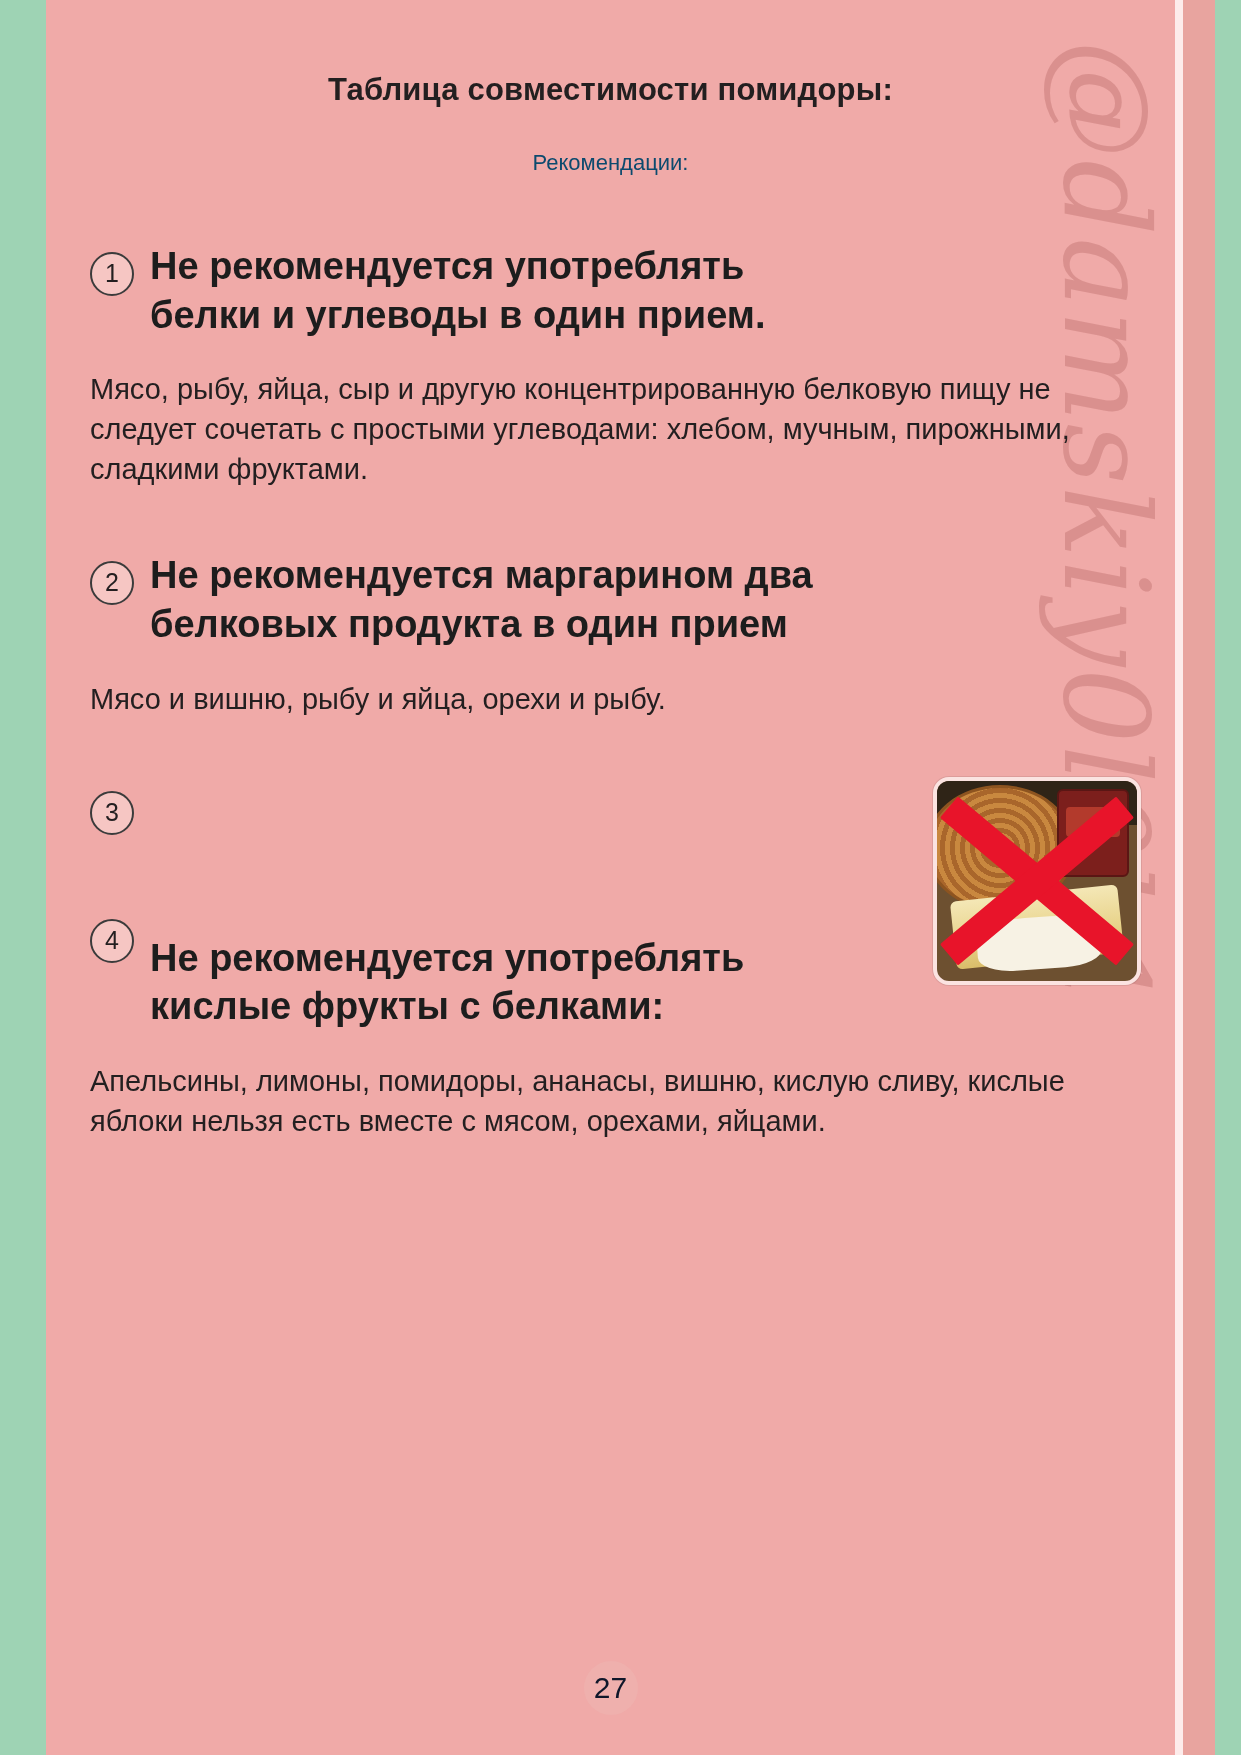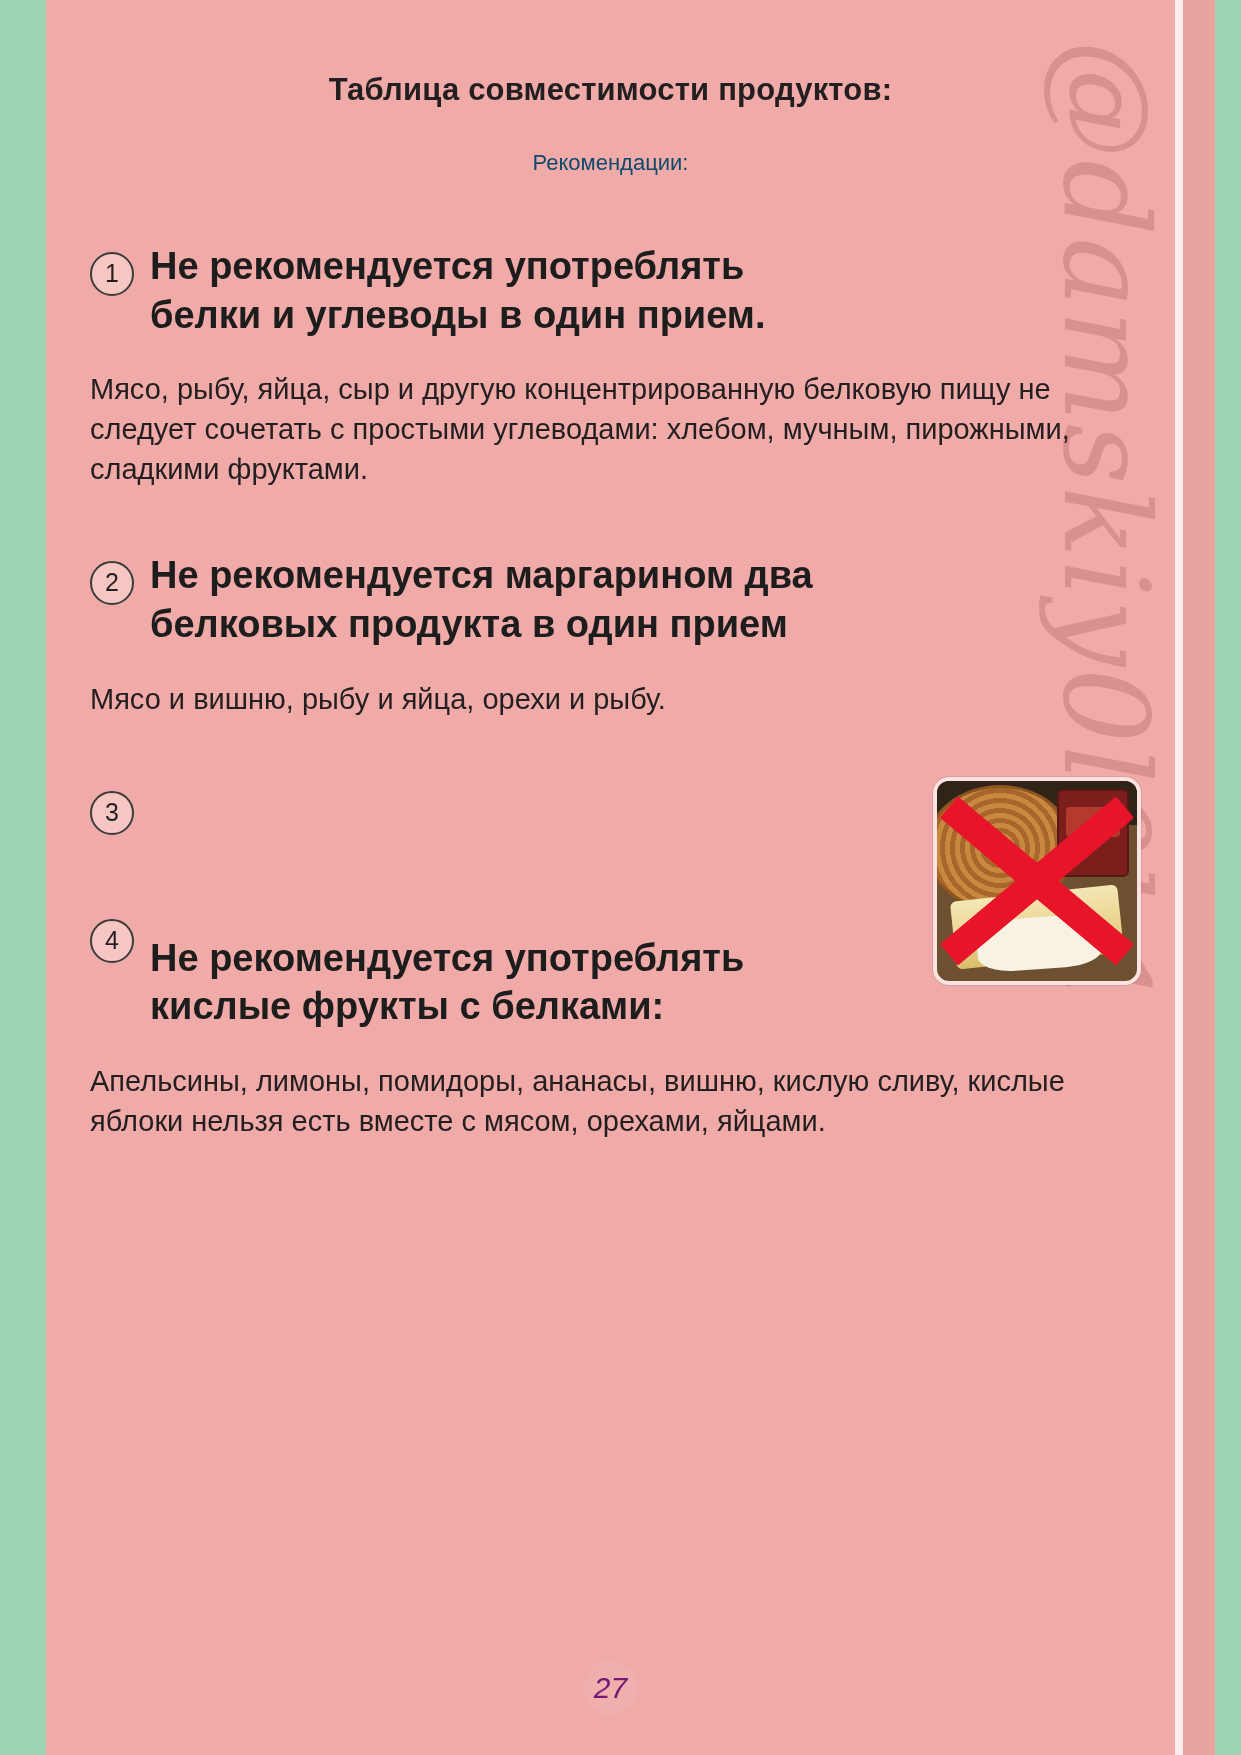--- a/index.html
+++ b/index.html
@@ -242,37 +242,36 @@
     text-align: center;
     z-index: 3;
   }
   .page-number span {
     display: inline-block;
     min-width: 54px;
     height: 54px;
     line-height: 54px;
     border-radius: 50%;
     background: #efb0ad;
-    color: #701a75;
+    color: #0f172a;
     font-size: 30px;
-    font-style: italic;
   }
 </style>
 </head>
 <body>
 
 <div class="page">
 
   <div class="stripe-left"></div>
 
   <div class="content">
 
     <div class="watermark">@damskiy0l0k1</div>
 
-    <div class="title">Таблица совместимости продуктов:</div>
+    <div class="title">Таблица совместимости помидоры:</div>
     <div class="subtitle">Рекомендации:</div>
 
     <div class="rules">
 
       <div class="rule rule-1">
         <div class="rule-head">
           <div class="badge">1</div>
           <div class="rule-title">Не  рекомендуется употреблять белки и углеводы в один прием.</div>
         </div>
         <div class="rule-body">Мясо, рыбу, яйца, сыр и другую концентрированную белковую пищу не следует сочетать с простыми углеводами: хлебом, мучным, пирожными, сладкими фруктами.</div>

